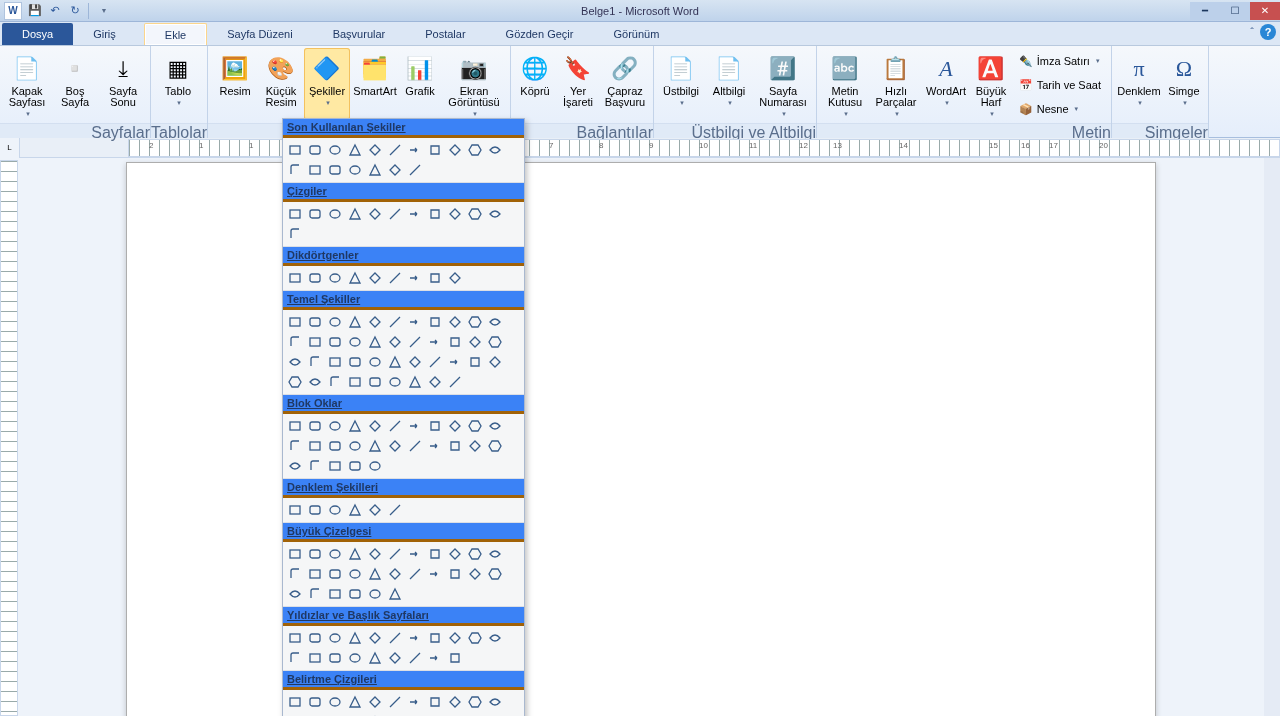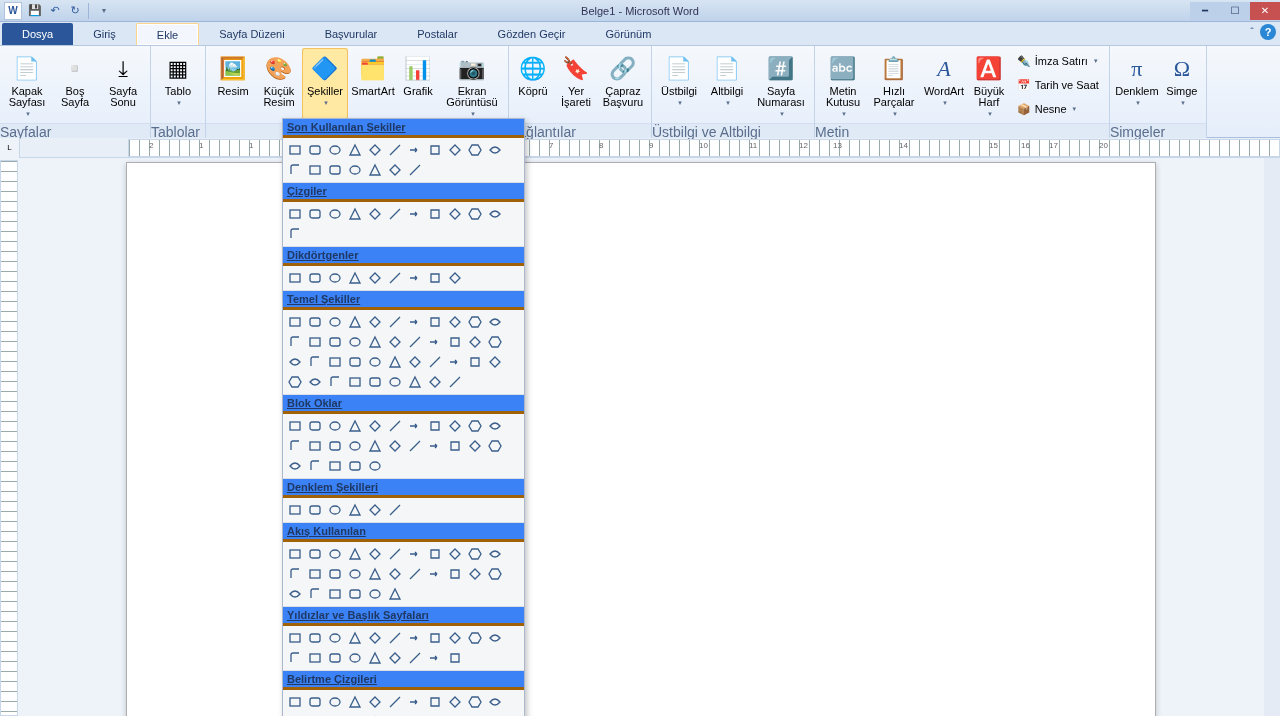--- a/index.html
+++ b/index.html
@@ -11,27 +11,27 @@
 .qat-sep { width:1px; height:16px; background:#9db6d8; margin:0 2px;}
 .title { position: absolute; left: 50%; transform: translateX(-50%); color: #335; }
 .winbtns { margin-left: auto; display: flex; }
 .winbtn { width: 30px; height: 18px; display:flex; align-items:center; justify-content:center; font-size:10px; color:#fff; }
 .min { background:#bcd0ea; color:#1b365d;}
 .max { background:#bcd0ea; color:#1b365d;}
 .cls { background:#c75050;}
 .tabs { height: 24px; background: #dce7f5; display: flex; align-items: flex-end; border-bottom: 1px solid #b8c9de; padding-left: 0; position:relative;}
 .tab { height: 22px; padding: 0 20px; line-height: 22px; color: #1f3864; cursor: pointer;}
 .tab.file { background: #2b579a; color: #fff; border-radius: 2px 2px 0 0; margin-left:2px;}
-.tab.active { background: #f3f6fc; border: 1px solid #fbd58c; border-bottom: none; border-radius: 2px 2px 0 0; box-shadow: inset 0 0 0 1px #fff; }
+.tab.active { background: #f3f6fc; border: 1px solid #fbd58c; border-bottom: none; border-radius: 2px 2px 0 0; box-shadow: inset 0 0 0 1px #fff; margin-left: 8px; }
 .tab-right { position:absolute; right:4px; top:2px; display:flex; gap:6px; align-items:center;}
 .hcirc { width:16px; height:16px; border-radius:50%; background:#2a87d6; color:#fff; display:flex; align-items:center; justify-content:center; font-weight:bold;}
 .ribbon { height: 92px; background: linear-gradient(#f5f8fc, #e5eefb); display: flex; border-bottom: 1px solid #a7bede; }
 .group { display: flex; flex-direction: column; border-right: 1px solid #c3d3e9; height:92px; }
 .group-body { flex: 1; display: flex; align-items: flex-start; padding: 2px 4px 0 4px; gap: 2px; }
-.group-label { height: 15px; text-align: left; color: #5a6e8c; font-size: 14px; background: #e0eaf7; border-top: 1px solid #d3dff0; }
+.group-label { height: 15px; text-align: right; color: #5a6e8c; font-size: 16px; background: #e0eaf7; border-top: 1px solid #d3dff0; }
 .bigbtn { display:flex; flex-direction:column; align-items:center; justify-content:flex-start; width: 46px; height: 72px; padding-top:4px; cursor:pointer; border-radius:3px; text-align:center; line-height:11px;}
 .bigbtn.active { background:#ffe9a3; box-shadow: inset 0 0 0 1px #f3c15f;}
 .bigbtn .ic { width:32px; height:32px; margin-bottom:2px; display:flex; align-items:center; justify-content:center; font-size:22px; }
 .smallcol { display:flex; flex-direction:column; gap:2px; padding:2px;}
 .smallbtn { height:22px; display:flex; align-items:center; gap:4px; padding:0 4px; cursor:pointer; border-radius:2px; white-space:nowrap;}
 .ruler-area { height: 20px; background:#e9eff7; border-bottom:1px solid #c8d6ea; display:flex; align-items:center; }
 .ruler-corner { width:20px; height:20px; border-right:1px solid #c8d6ea; display:flex; align-items:center; justify-content:center; background:#eef3fa; font-size:8px;}
 .hruler { flex:1; height:18px; margin-left: 108px; position:relative; overflow:hidden; background: repeating-linear-gradient(90deg, #9aa 0 1px, transparent 1px 10px), #fff; border:1px solid #c8d6ea;}
 .hruler .num { position:absolute; top:1px; font-size:8px; color:#666;}
 .workspace { position: absolute; top: 158px; left:0; right:0; bottom:0; background:#eef3fa; display:flex; }
@@ -861,21 +861,21 @@
         <svg viewBox="0 0 14 14">
           <polygon points="7,2 12,7 7,12 2,7"></polygon>
         </svg>
       </div>
       <div class="shape">
         <svg viewBox="0 0 14 14">
           <line x1="2" y1="12" x2="12" y2="2"></line>
         </svg>
       </div>
     </div>
-  <div class="dd-sect">Akış Kullanılan</div>
+  <div class="dd-sect">Büyük Çizelgesi</div>
   <div class="dd-grid">
       <div class="shape">
         <svg viewBox="0 0 14 14">
           <rect x="2" y="3" width="10" height="8"></rect>
         </svg>
       </div>
       <div class="shape">
         <svg viewBox="0 0 14 14">
           <rect x="2" y="3" width="10" height="8" rx="2"></rect>
         </svg>

